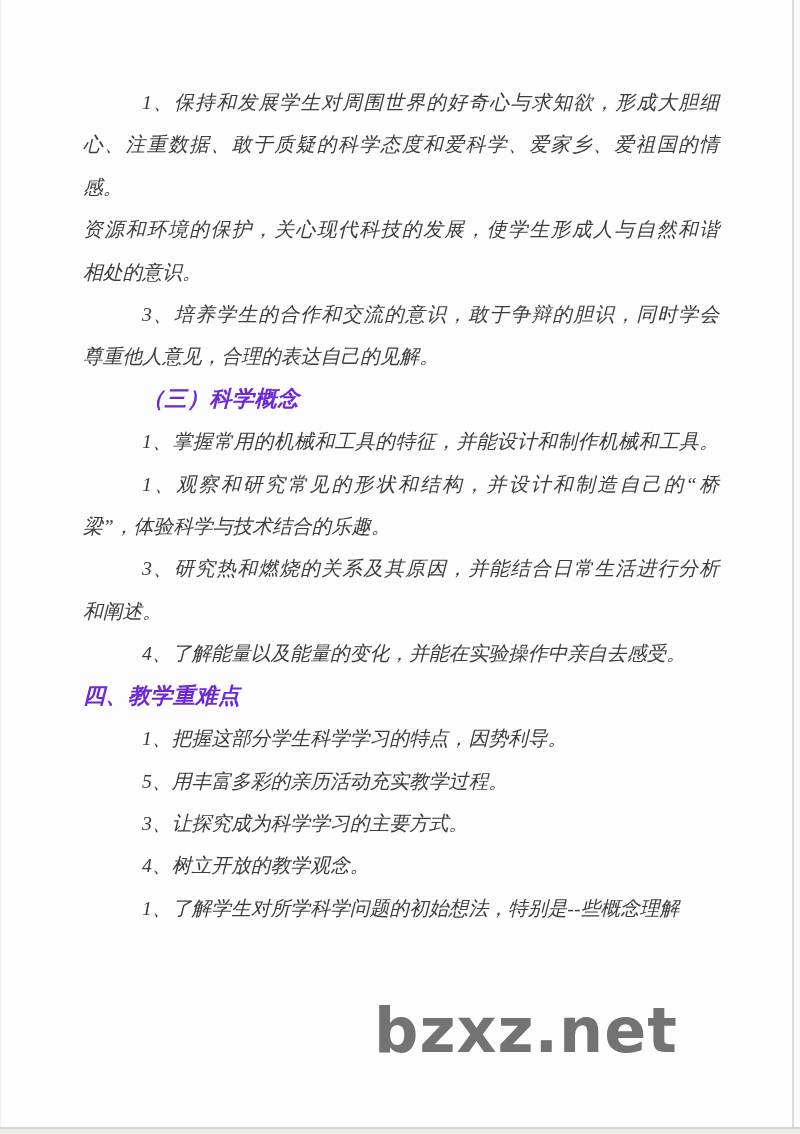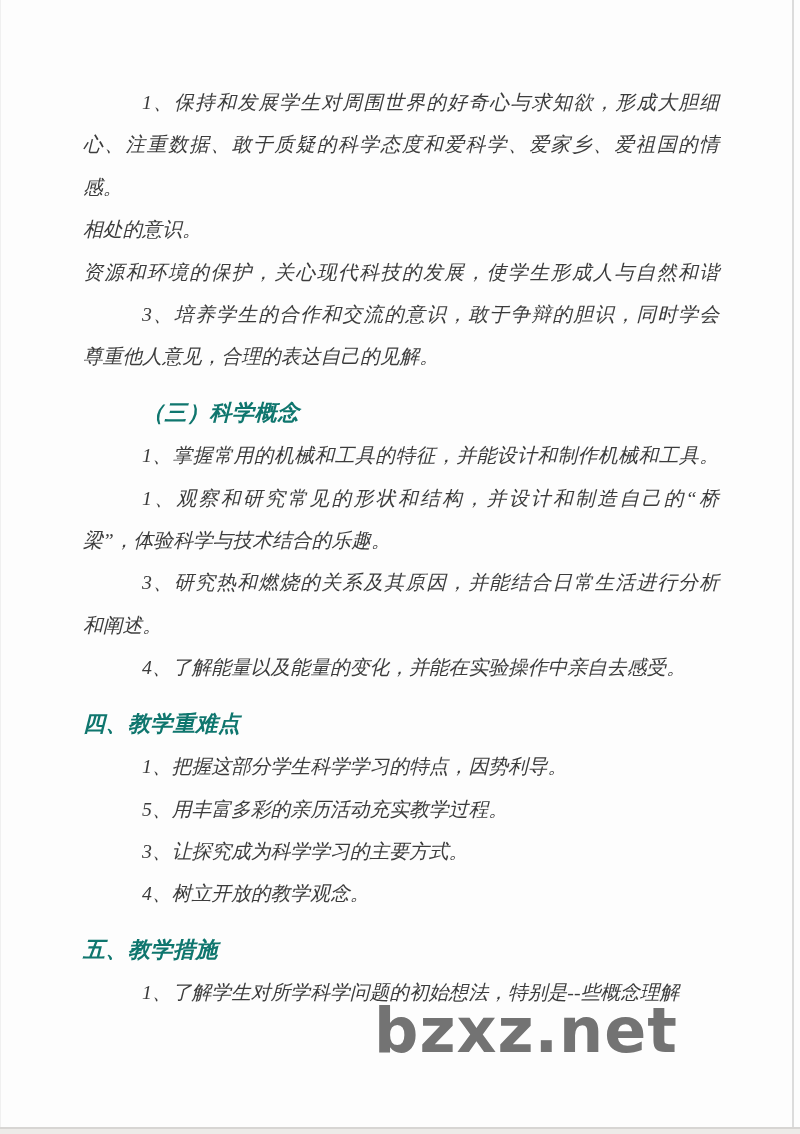--- a/index.html
+++ b/index.html
@@ -36,47 +36,46 @@
     color:#737373;letter-spacing:1px;
     user-select:none;
   }
   .text-body{
     position:absolute;left:83px;top:81px;width:636px;z-index:1;
     font-size:19.8px;line-height:42.4px;color:#3c3c3c;
   }
   .line{min-height:42.4px;font-style:italic;}
   .line.indent{text-indent:59px;}
   .line.flush{text-align:justify;text-align-last:justify;}
-  .line.bold{font-weight:bold;color:#0f766e;font-size:22px;letter-spacing:0.5px;margin-top:14px;}
+  .line.bold{font-weight:bold;color:#6d28d9;font-size:22px;letter-spacing:0.5px;}
 </style>
 </head>
 <body>
 
 <div class="page">
   <div class="watermark">bzxz.net</div>
   <div class="text-body">
       <div class="line indent flush">1、保持和发展学生对周围世界的好奇心与求知欲，形成大胆细</div>
       <div class="line flush">心、注重数据、敢于质疑的科学态度和爱科学、爱家乡、爱祖国的情</div>
       <div class="line">感。</div>
+      <div class="line flush">资源和环境的保护，关心现代科技的发展，使学生形成人与自然和谐</div>
       <div class="line">相处的意识。</div>
-      <div class="line flush">资源和环境的保护，关心现代科技的发展，使学生形成人与自然和谐</div>
       <div class="line indent flush">3、培养学生的合作和交流的意识，敢于争辩的胆识，同时学会</div>
       <div class="line">尊重他人意见，合理的表达自己的见解。</div>
       <div class="line indent bold">（三）科学概念</div>
       <div class="line indent flush">1、掌握常用的机械和工具的特征，并能设计和制作机械和工具。</div>
       <div class="line indent flush">1、观察和研究常见的形状和结构，并设计和制造自己的“桥</div>
       <div class="line">梁”，体验科学与技术结合的乐趣。</div>
       <div class="line indent flush">3、研究热和燃烧的关系及其原因，并能结合日常生活进行分析</div>
       <div class="line">和阐述。</div>
       <div class="line indent">4、了解能量以及能量的变化，并能在实验操作中亲自去感受。</div>
       <div class="line bold">四、教学重难点</div>
       <div class="line indent">1、把握这部分学生科学学习的特点，因势利导。</div>
       <div class="line indent">5、用丰富多彩的亲历活动充实教学过程。</div>
       <div class="line indent">3、让探究成为科学学习的主要方式。</div>
       <div class="line indent">4、树立开放的教学观念。</div>
-      <div class="line bold">五、教学措施</div>
       <div class="line indent">1、了解学生对所学科学问题的初始想法，特别是--些概念理解</div>
     </div>
   <div class="edge-left"></div>
   <div class="edge-right"></div>
   <div class="bottom-line"></div>
   <div class="bottom-band"></div>
 </div>
 
 </body></html>

